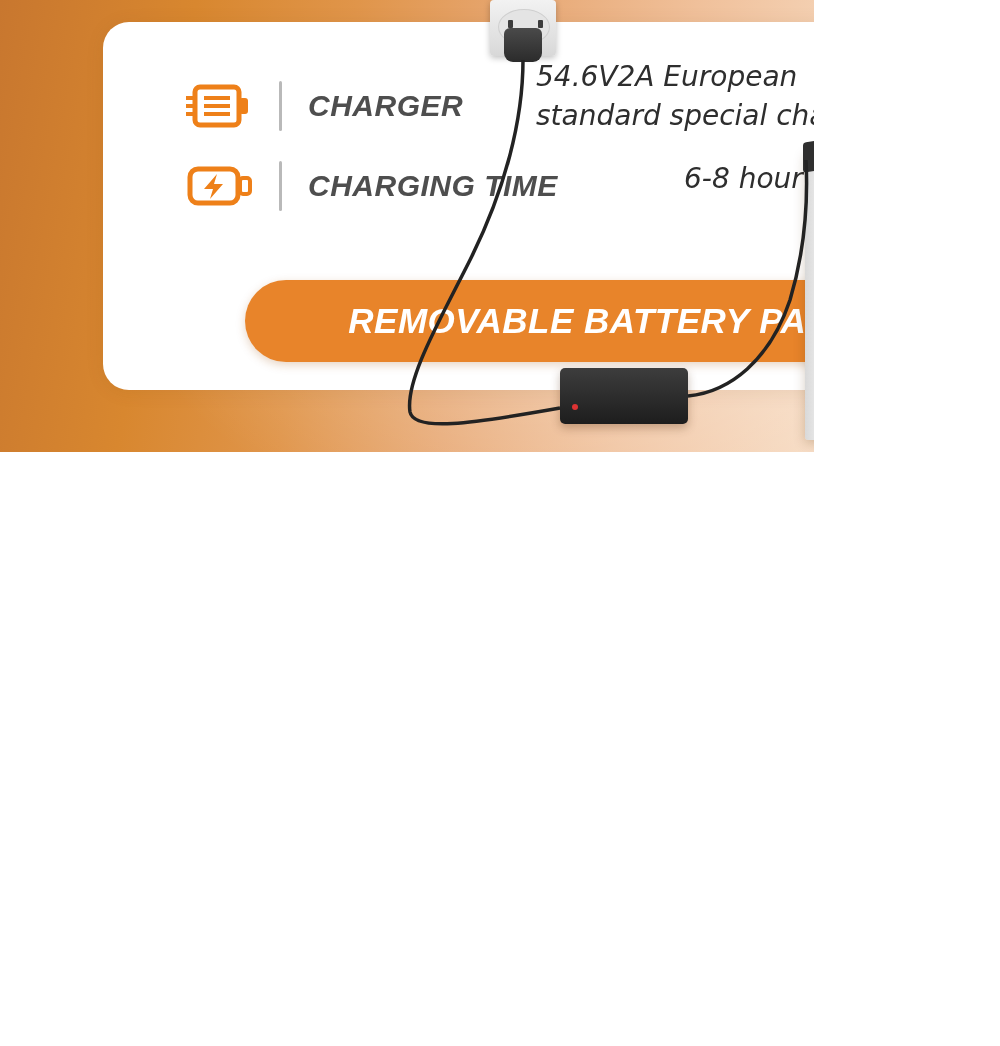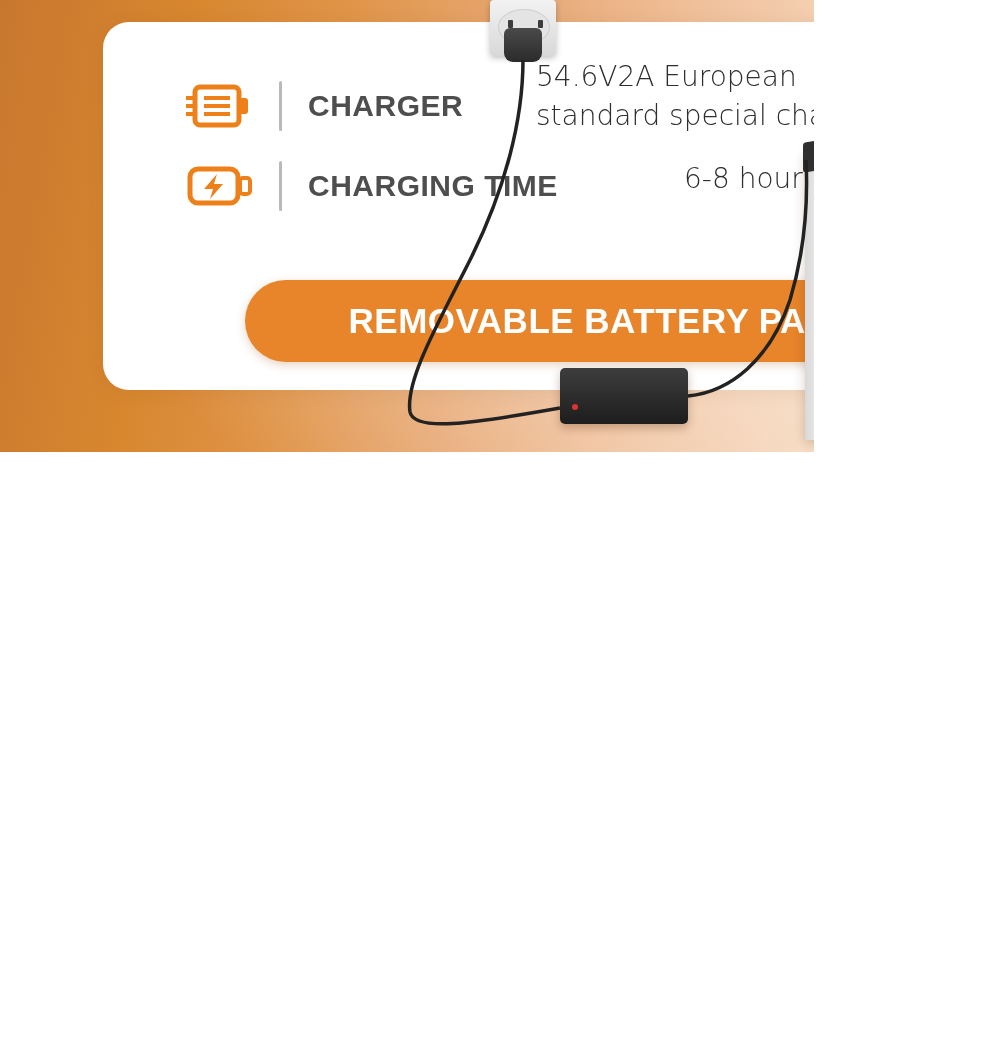--- a/index.html
+++ b/index.html
@@ -15,20 +15,21 @@
     position: relative;
   }
 
   
   .banner {
     position: relative;
     width: 814px;
     height: 452px;
     background: linear-gradient(100deg, #c8772f 0%, #d8872f 22%, #e0954a 40%, #e7a772 58%, #f0c09a 78%, #f6d9bf 100%);
     overflow: hidden;
+    font-style: italic;
   }
   .banner-veil {
     position: absolute;
     inset: 0;
     background: radial-gradient(ellipse at 78% 68%, rgba(255,255,255,0.38) 0%, rgba(255,255,255,0.0) 55%);
     pointer-events: none;
   }
 
   .card {
     position: absolute;

